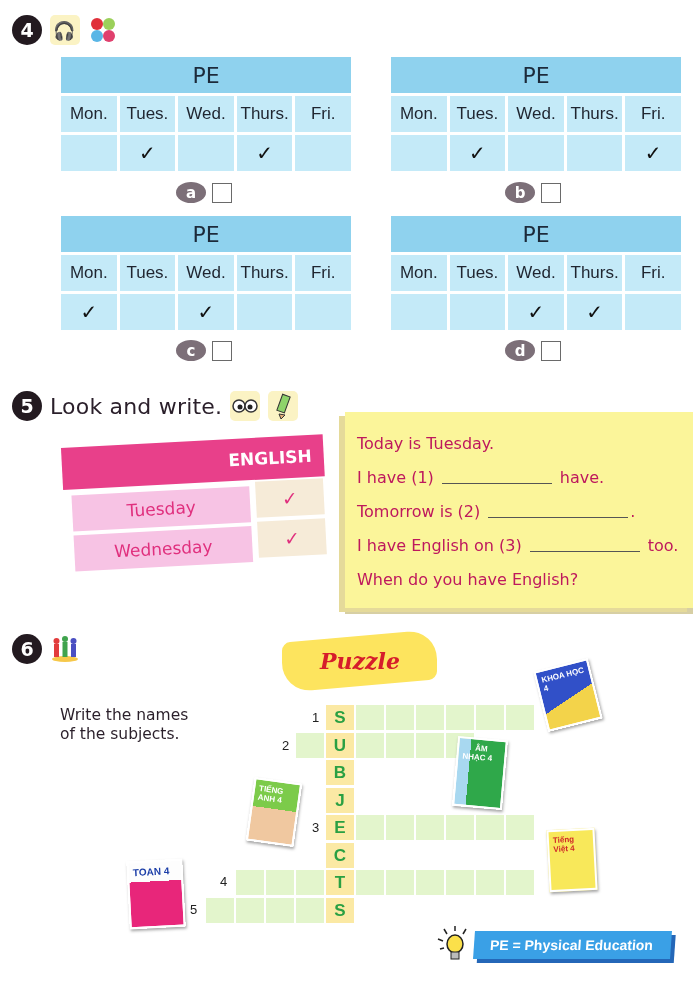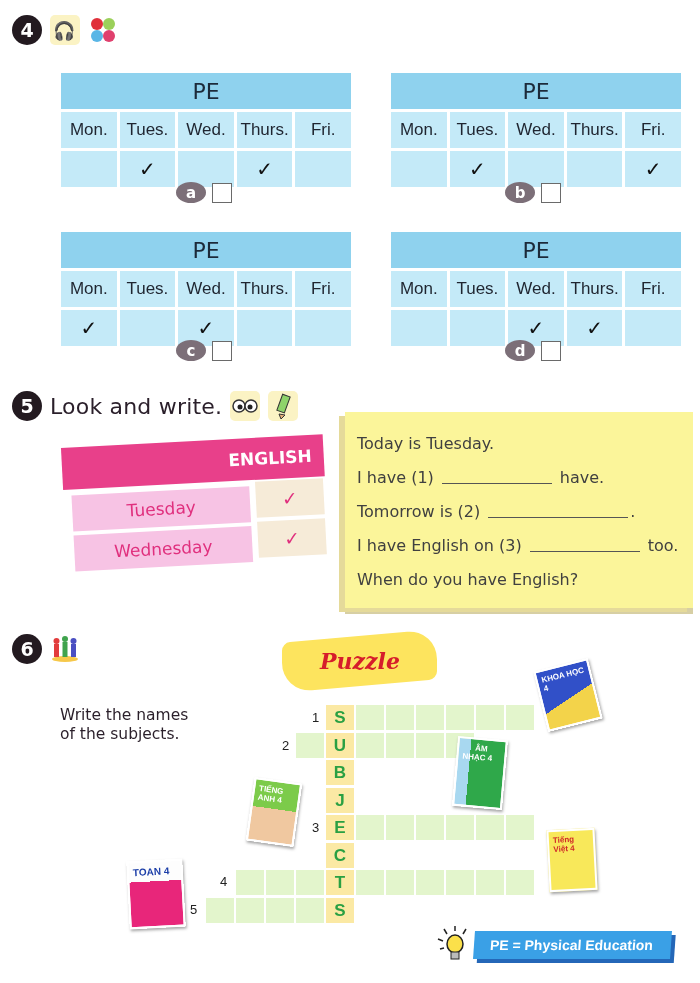--- a/index.html
+++ b/index.html
@@ -18,21 +18,21 @@
   .heading-text { font-size: 22px; color: #2a1f2a; letter-spacing: 0.2px; }
   .deco-icon {
     width: 30px; height: 30px; border-radius: 5px; background: #fbf3c4;
     display: flex; align-items: center; justify-content: center; font-size: 18px;
   }
 
   
   .pe-table { position: absolute; width: 290px; }
   .pe-head {
     height: 36px; background: #8fd2ee; display: flex; align-items: center; justify-content: center;
-    font-size: 22px; color: #1c2a3a; margin-bottom: 3px; margin-top: 16px;
+    font-size: 22px; color: #1c2a3a; margin-bottom: 3px;
   }
   .pe-row { display: grid; grid-template-columns: repeat(5, 1fr); gap: 3px; margin-bottom: 3px; }
   .pe-cell {
     height: 36px; background: #c4eaf8; display: flex; align-items: center; justify-content: center;
     font-family: "Liberation Sans", sans-serif; font-size: 17px; color: #1f2530;
   }
   .pe-cell.tick { font-size: 20px; color: #111; }
   .option { position: absolute; display: flex; align-items: center; gap: 6px; }
   .opt-letter {
     width: 30px; height: 21px; border-radius: 50%; background: #7c6f78; color: #fff;
@@ -53,21 +53,21 @@
   .eng-tick {
     position: absolute; left: 192px; width: 68px; height: 36px; background: #f6ebd8;
     color: #e0307e; font-size: 19px; display: flex; align-items: center; justify-content: center;
   }
 
   .note {
     position: absolute; left: 345px; top: 412px; width: 348px; height: 196px;
     background: #fbf59a; box-shadow: -6px 4px 0 #e5da9a, 0 6px 0 #d7cfa4;
     padding: 14px 0 0 12px;
   }
-  .note-line { font-size: 16px; color: #404040; height: 34px; display: flex; align-items: center; white-space: nowrap; }
+  .note-line { font-size: 16px; color: #be185d; height: 34px; display: flex; align-items: center; white-space: nowrap; }
   .blank { display: inline-block; border-bottom: 1.5px solid #555; margin: 0 8px; height: 14px; }
 
   
   .instr { position: absolute; left: 60px; top: 706px; font-size: 15.5px; line-height: 19px; color: #2a1f2a; }
 
   .puzzle-banner {
     position: absolute; left: 282px; top: 636px; width: 155px; height: 50px;
     background: #fde45e; border-radius: 8px 30px 8px 30px; transform: skewY(-5deg);
     display: flex; align-items: center; justify-content: center;
   }

